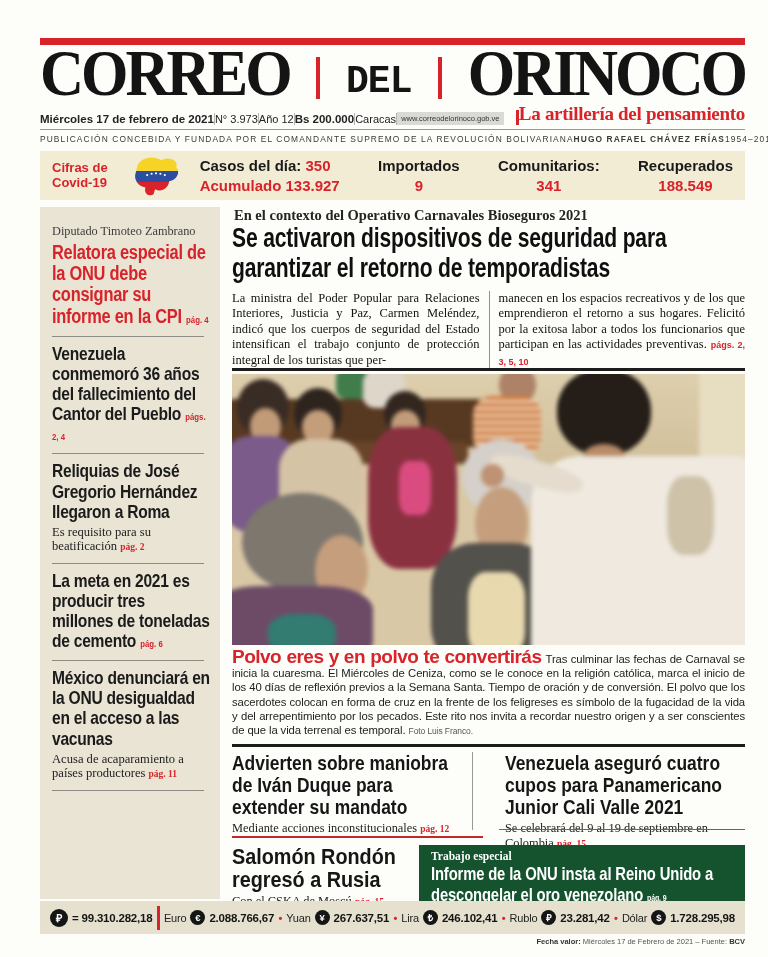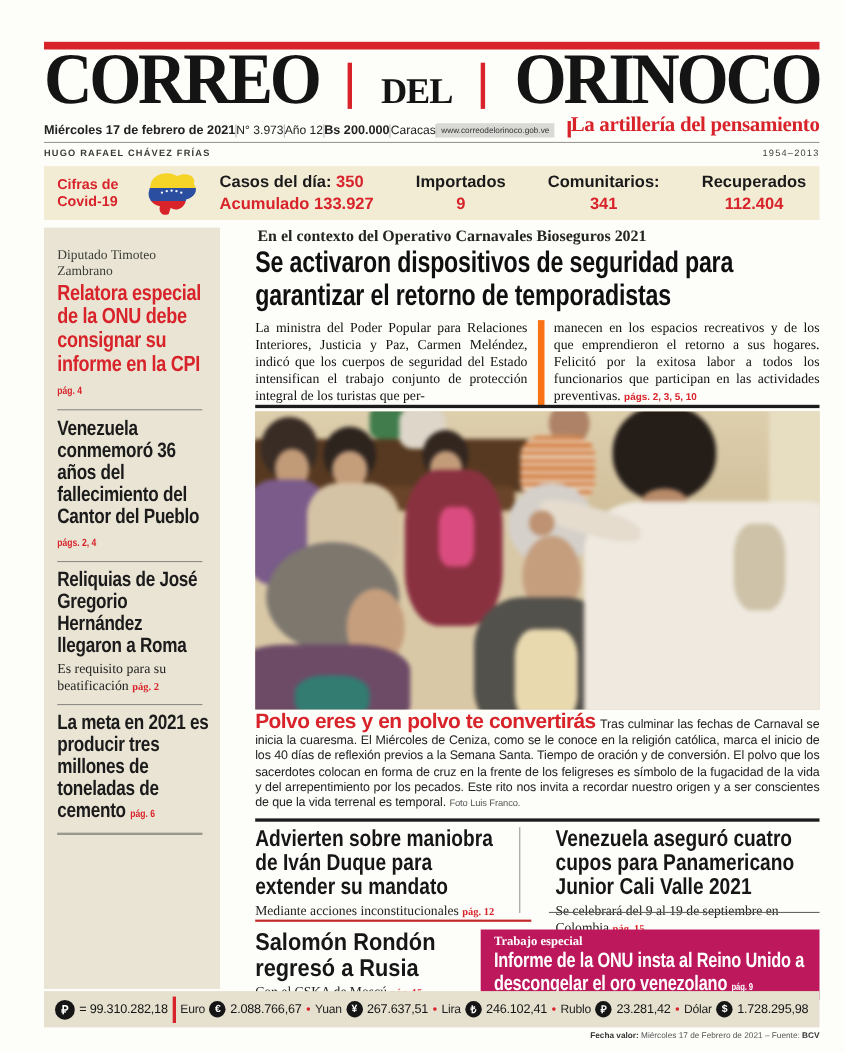--- a/index.html
+++ b/index.html
@@ -9,21 +9,21 @@
     background:#fdfdfa; font-family:"Liberation Sans", sans-serif; color:#1a1a1a;
   }
   
   .redbar { position:absolute; left:40px; right:23px; top:38px; height:7px; background:#d8232a; }
   .masthead {
     position:absolute; left:40px; right:23px; top:47px; height:53px;
     display:flex; align-items:flex-end; justify-content:space-between;
     font-family:"Liberation Serif", serif; font-weight:bold; color:#141414;
   }
   .mast-big { font-size:61px; line-height:0.8; letter-spacing:-3px; transform:scaleY(1.08); transform-origin:bottom; }
-  .mast-mid { font-size:33px; line-height:0.85; letter-spacing:-1px; padding-bottom:2px; }
+  .mast-mid { font-size:38px; line-height:0.85; letter-spacing:-1px; padding-bottom:2px;font-family:Liberation Mono, monospace; }
   .mast-sep { width:4px; height:42px; background:#d8232a; margin-bottom:1px; }
   .dateline {
     position:absolute; left:40px; right:23px; top:103px; height:22px;
     display:flex; align-items:flex-end; gap:0; font-size:11px; color:#222; white-space:nowrap;
   }
   .dl-bold { font-weight:bold; font-size:11.5px; }
   .vline { width:1px; height:12px; background:#b5b5b5; }
   .dl-url { font-size:7.5px; background:#d9d9d6; padding:2px 4px; color:#333; }
   .dl-spacer { flex:1; }
   .tag-sep { width:3px; height:15px; background:#d8232a; }
@@ -42,21 +42,21 @@
   }
   .covid-label { color:#d8232a; font-weight:bold; font-size:13px; line-height:1.15; }
   .covid-map { width:56px; height:44px; margin:0 16px 0 20px; flex:none; }
   .covid-stats { flex:1; display:flex; justify-content:space-between; align-items:center; }
   .stat { font-size:15px; line-height:1.3; text-align:center; }
   .stat.left { text-align:left; }
   .stat .lab { font-weight:bold; color:#1a1a1a; }
   .stat .val, .stat .sub { color:#d8232a; font-weight:bold; }
   
   .sidebar {
-    position:absolute; left:40px; top:207px; width:160px; height:692px;
+    position:absolute; left:40px; top:207px; width:180px; height:692px;
     background:#e9e4d4; padding:10px 10px 0 12px; overflow:hidden;
   }
   .story { padding:7px 0 9px; }
   .sdivider { height:1px; background:#8d8d85; width:96%; }
   .s-kicker { font-family:"Liberation Serif", serif; font-size:12.3px; color:#3c3c38; margin-bottom:3px; }
   .s-head {
     font-weight:bold; font-size:19px; line-height:1.06; color:#1b1b1b;
     width:122%; transform:scaleX(0.82); transform-origin:left top; letter-spacing:-0.3px;
   }
   .s-head.red { color:#d8232a; font-size:20px; }
@@ -67,21 +67,21 @@
   .m-kicker { position:absolute; top:0; left:2px; font-family:"Liberation Serif", serif; font-weight:bold; font-size:14.5px; color:#242422; }
   .m-headline {
     position:absolute; top:17px; left:0; width:660px; font-weight:bold; font-size:27px; line-height:1.1;
     color:#0f0f0f; transform:scaleX(0.78); transform-origin:left top; letter-spacing:-0.2px;
   }
   .bodycols {
     position:absolute; top:84px; left:0; right:0; height:78px; display:flex;
     font-family:"Liberation Serif", serif; font-size:12.5px; line-height:15.4px; text-align:justify; color:#111;
   }
   .bcol1 { width:50%; padding-right:9px; }
-  .bcol2 { width:50%; padding-left:9px; border-left:6px solid #f97316; }
+  .bcol2 { width:50%; padding-left:9px; border-left:1px solid #f97316; }
   .m-pages { color:#d8232a; font-weight:bold; font-size:9px; font-family:"Liberation Sans",sans-serif; }
   .blackrule1 { position:absolute; top:161px; left:0; right:0; height:3px; background:#1c1c1c; }
   .blackrule2 { position:absolute; top:537px; left:0; right:0; height:3px; background:#1c1c1c; }
   
   .photo { position:absolute; top:167px; left:0; width:513px; height:271px; overflow:hidden; background:#d9c8a6; }
   .blurwrap { position:absolute; inset:-6px; filter:blur(2px) saturate(0.95); }
   .ph { position:absolute; border-radius:50%; }
   
   .caption { position:absolute; top:443px; left:0; right:0; font-size:11.3px; line-height:14.2px; color:#222; text-align:justify; letter-spacing:-0.1px; }
   .cap-lead { color:#d8232a; font-weight:bold; font-size:19px; letter-spacing:-0.5px; margin-right:4px; }
@@ -92,35 +92,35 @@
   .r2col.first { padding-right:12px; border-right:1px solid #999; }
   .r2col.second { padding-left:0;margin-left:32px; }
   .r2-head { font-weight:bold; font-size:21px; line-height:1.05; color:#161616; width:120%; transform:scaleX(0.83); transform-origin:left top; }
   .r2-sub { font-family:"Liberation Serif", serif; font-size:12.4px; color:#222; margin-top:3px; }
   .r2rule-left { position:absolute; top:629px; left:0; width:49%; height:2px; background:#c02a2a; }
   .r2rule-right { position:absolute; top:622px; left:52%; right:0; height:1px; background:#666; }
   .row3 { position:absolute; top:638px; left:0; right:0; height:64px; display:flex; }
   .rondon { width:185px; flex:none; }
   .r3-head { font-weight:bold; font-size:22px; line-height:1.05; color:#161616; width:112%; transform:scaleX(0.9); transform-origin:left top; }
   .r3-sub { font-family:"Liberation Serif", serif; font-size:12.4px; color:#222; margin-top:3px; }
-  .special { flex:1; margin-left:20px; background:#be185d; color:#fff; padding:5px 12px 7px; }
+  .special { flex:1; margin-left:2px; background:#14532d; color:#fff; padding:5px 12px 7px; }
   .sp-kicker { font-family:"Liberation Serif", serif; font-weight:bold; font-size:11.5px; margin-bottom:1px; }
   .sp-head { font-weight:bold; font-size:19px; line-height:1.12; width:128%; transform:scaleX(0.78); transform-origin:left top; letter-spacing:-0.2px; }
   .sp-page { font-size:9px; font-weight:bold; }
   
   .currency {
     position:absolute; left:40px; right:23px; top:901px; height:33px; background:#e6e1cf;
     display:flex; align-items:center; padding:0 10px; font-size:11px; letter-spacing:-0.2px;
     justify-content:space-between; white-space:nowrap;
   }
   .cur-seg { display:flex; align-items:center; gap:4px; }
   .coin { width:15px; height:15px; border-radius:50%; background:#151515; color:#fff; font-weight:bold;
           font-size:9.5px; display:flex; align-items:center; justify-content:center; flex:none; }
   .coin.big { width:18px; height:18px; font-size:11px; }
-  .cur-val { font-weight:normal; font-size:11.5px; color:#141414; }
+  .cur-val { font-weight:bold; font-size:11.5px; color:#141414; }
   .cur-name { color:#222; }
   .red-div { width:3px; height:24px; background:#d8232a; }
   .dot { color:#d8232a; font-weight:bold; }
   .fecha { position:absolute; right:23px; top:937px; font-size:7.5px; color:#555; }
   .fecha b { color:#333; }
 </style>
 </head>
 <body>
 
 <div class="page">
@@ -148,20 +148,21 @@
     <span class="vline"></span>
     <span class="dl-url">www.correodelorinoco.gob.ve</span>
     <span class="dl-spacer"></span>
     <span class="tag-sep"></span>
     <span class="tagline">La artillería del pensamiento</span>
   </div>
 
   <div class="grayrule"></div>
 
   <div class="publine">
+    <span>PUBLICACIÓN CONCEBIDA Y FUNDADA POR EL COMANDANTE SUPREMO DE LA REVOLUCIÓN BOLIVARIANA</span>
     <span class="pub-founder">HUGO RAFAEL CHÁVEZ FRÍAS</span>
     <span>1954–2013</span>
   </div>
 
   <div class="covid">
     <div class="covid-label">
       <div>Cifras de</div>
       <div>Covid-19</div>
     </div>
     <svg class="covid-map" viewBox="0 0 60 50">
@@ -192,21 +193,21 @@
       <div class="stat">
         <div class="lab">Importados</div>
         <div class="val">9</div>
       </div>
       <div class="stat">
         <div class="lab">Comunitarios:</div>
         <div class="val">341</div>
       </div>
       <div class="stat">
         <div class="lab">Recuperados</div>
-        <div class="val">112.404</div>
+        <div class="val">188.549</div>
       </div>
     </div>
   </div>
 
   <aside class="sidebar">
     <div class="story">
       <div class="s-kicker">Diputado Timoteo Zambrano</div>
       <div class="s-head red"><span>Relatora especial de la ONU debe consignar su informe en la CPI</span> <span class="s-page">pág. 4</span></div>
     </div>
     <div class="sdivider"></div>
@@ -216,20 +217,24 @@
     <div class="sdivider"></div>
     <div class="story">
       <div class="s-head">Reliquias de José Gregorio Hernández llegaron a Roma</div>
       <div class="s-sub"><span>Es requisito para su beatificación</span> <span class="s-page">pág. 2</span></div>
     </div>
     <div class="sdivider"></div>
     <div class="story">
       <div class="s-head"><span>La meta en 2021 es producir tres millones de toneladas de cemento</span> <span class="s-page">pág. 6</span></div>
     </div>
     <div class="sdivider"></div>
+    <div class="story">
+      <div class="s-head">México denunciará en la ONU desigualdad en el acceso a las vacunas</div>
+      <div class="s-sub"><span>Acusa de acaparamiento a países productores</span> <span class="s-page">pág. 11</span></div>
+    </div>
     <div class="sdivider"></div>
   </aside>
 
   <main class="main">
     <div class="m-kicker">En el contexto del Operativo Carnavales Bioseguros 2021</div>
     <div class="m-headline">Se activaron dispositivos de seguridad para garantizar el retorno de temporadistas</div>
     <div class="bodycols">
       <div class="bcol1">La ministra del Poder Popular para Relaciones Interiores, Justicia y Paz, Carmen Meléndez, indicó que los cuerpos de seguridad del Estado intensifican el trabajo conjunto de protección integral de los turistas que per-</div>
       <div class="bcol2"><span>manecen en los espacios recreativos y de los que emprendieron el retorno a sus hogares. Felicitó por la exitosa labor a todos los funcionarios que participan en las actividades preventivas.</span> <span class="m-pages">págs. 2, 3, 5, 10</span></div>
     </div>

